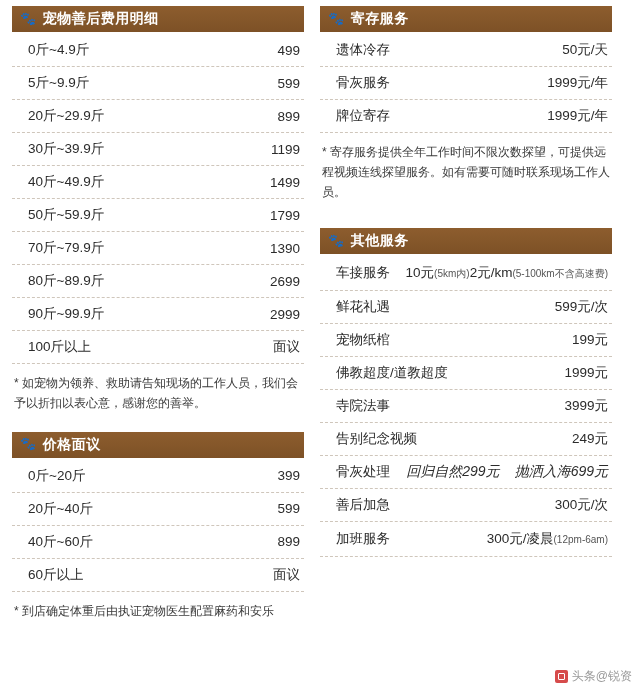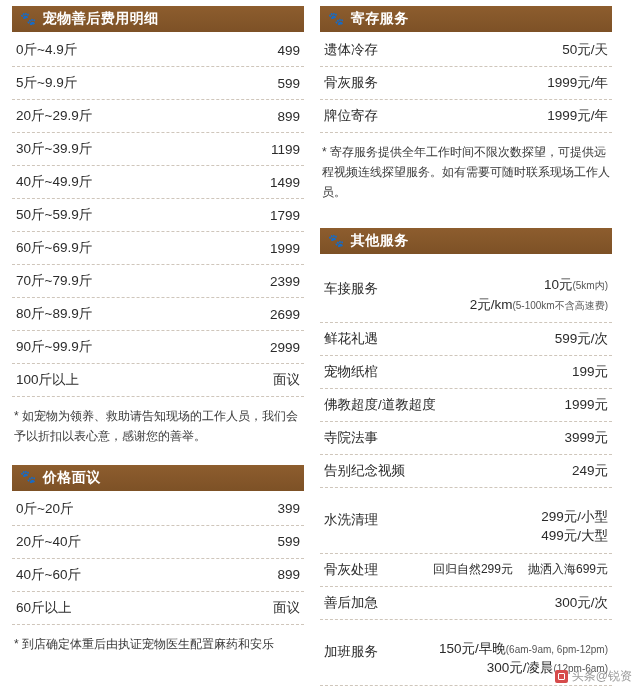--- a/index.html
+++ b/index.html
@@ -60,33 +60,33 @@
     align-items: center;
     justify-content: space-between;
     border-bottom: 1px dashed #cfc6bb;
     padding: 7px 4px 7px 4px;
     font-size: 13.5px;
     min-height: 18px;
   }
   .row:last-child { border-bottom: 1px dashed #cfc6bb; justify-content: space-between; }
   .row .label {
     white-space: nowrap;
+    margin-left: 12px;
   }
   .row .value {
     text-align: right;
     white-space: nowrap;
   }
   .row.tall { align-items: center; }
   .value-multi {
     display: flex;
-    flex-direction: column;
+    flex-direction: row;
     align-items: flex-end;
     line-height: 1.45;
     font-size: 13.5px;
-    margin-top: 12px;
   }
   .small-note {
     font-size: 10px;
     color: #555;
   }
   .note {
     font-size: 12px;
     line-height: 1.65;
     color: #3a3a3a;
     padding: 10px 2px 0 2px;
@@ -114,21 +114,21 @@
   }
   .wm-logo::after {
     content: "";
     position: absolute;
     left: 3px; top: 3px;
     width: 7px; height: 7px;
     border: 1.6px solid #fff;
     border-radius: 1px;
     box-sizing: border-box;
   }
-  .mini { font-size: 12px; }
+  .mini { font-size: 14px; font-style: italic; }
 </style>
 </head>
 <body>
 
 <div class="page">
 
   <div class="col col-left">
 
     <div class="sec-head">
       <span class="paw">🐾</span>
@@ -153,26 +153,22 @@
       </div>
       <div class="row">
         <span class="label">40斤~49.9斤</span>
         <span class="value">1499</span>
       </div>
       <div class="row">
         <span class="label">50斤~59.9斤</span>
         <span class="value">1799</span>
       </div>
       <div class="row">
-        <span class="label">60斤~69.9斤</span>
-        <span class="value">1999</span>
-      </div>
-      <div class="row">
         <span class="label">70斤~79.9斤</span>
-        <span class="value">2399</span>
+        <span class="value">1390</span>
       </div>
       <div class="row">
         <span class="label">80斤~89.9斤</span>
         <span class="value">2699</span>
       </div>
       <div class="row">
         <span class="label">90斤~99.9斤</span>
         <span class="value">2999</span>
       </div>
       <div class="row">
@@ -262,46 +258,38 @@
       </div>
       <div class="row">
         <span class="label">寺院法事</span>
         <span class="value">3999元</span>
       </div>
       <div class="row">
         <span class="label">告别纪念视频</span>
         <span class="value">249元</span>
       </div>
 
-      <div class="row tall">
-        <span class="label">水洗清理</span>
-        <span class="value-multi">
-          <span>299元/小型</span>
-          <span>499元/大型</span>
-        </span>
-      </div>
 
       <div class="row">
         <span class="label">骨灰处理</span>
         <span class="value">
           <span class="mini">回归自然299元</span>
           &nbsp;&nbsp;
           <span class="mini">抛洒入海699元</span>
         </span>
       </div>
 
       <div class="row">
         <span class="label">善后加急</span>
         <span class="value">300元/次</span>
       </div>
 
       <div class="row tall">
         <span class="label">加班服务</span>
         <span class="value-multi">
-          <span><span>150元/早晚</span><span class="small-note">(6am-9am, 6pm-12pm)</span></span>
           <span><span>300元/凌晨</span><span class="small-note">(12pm-6am)</span></span>
         </span>
       </div>
 
     </div>
   </div>
 
   <div class="watermark">
     <span class="wm-logo"></span>
     <span>头条@锐资</span>

